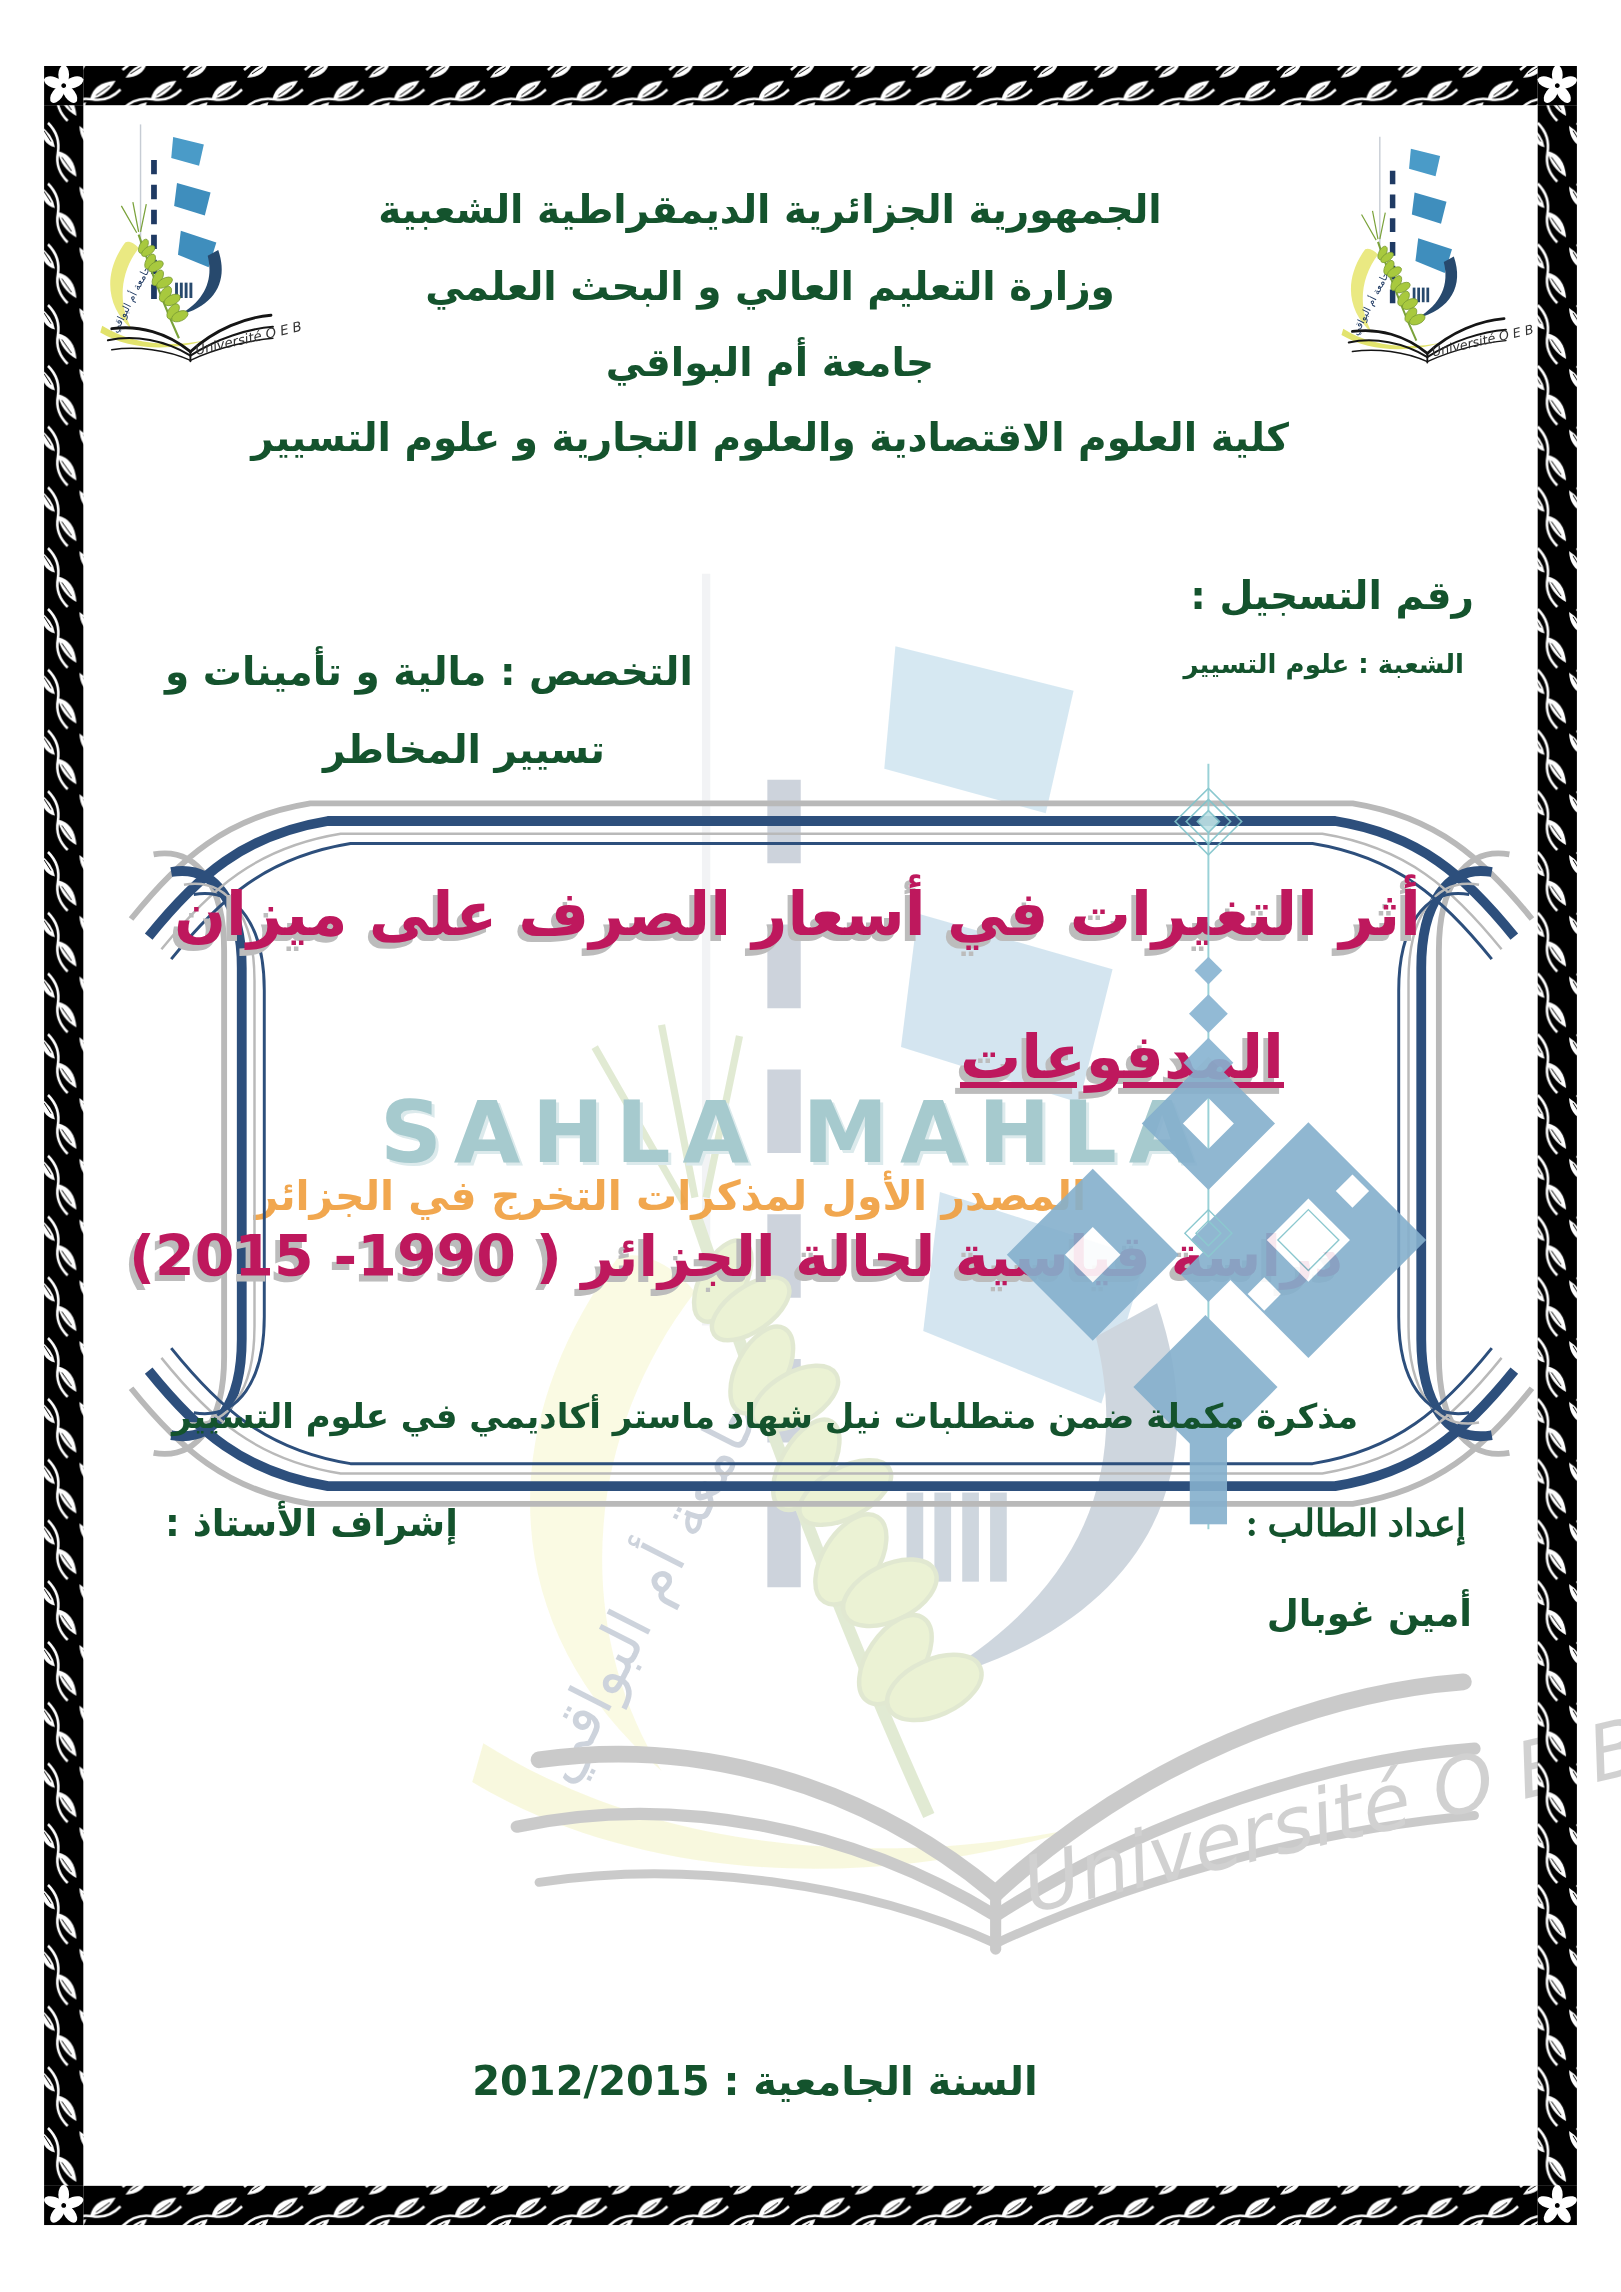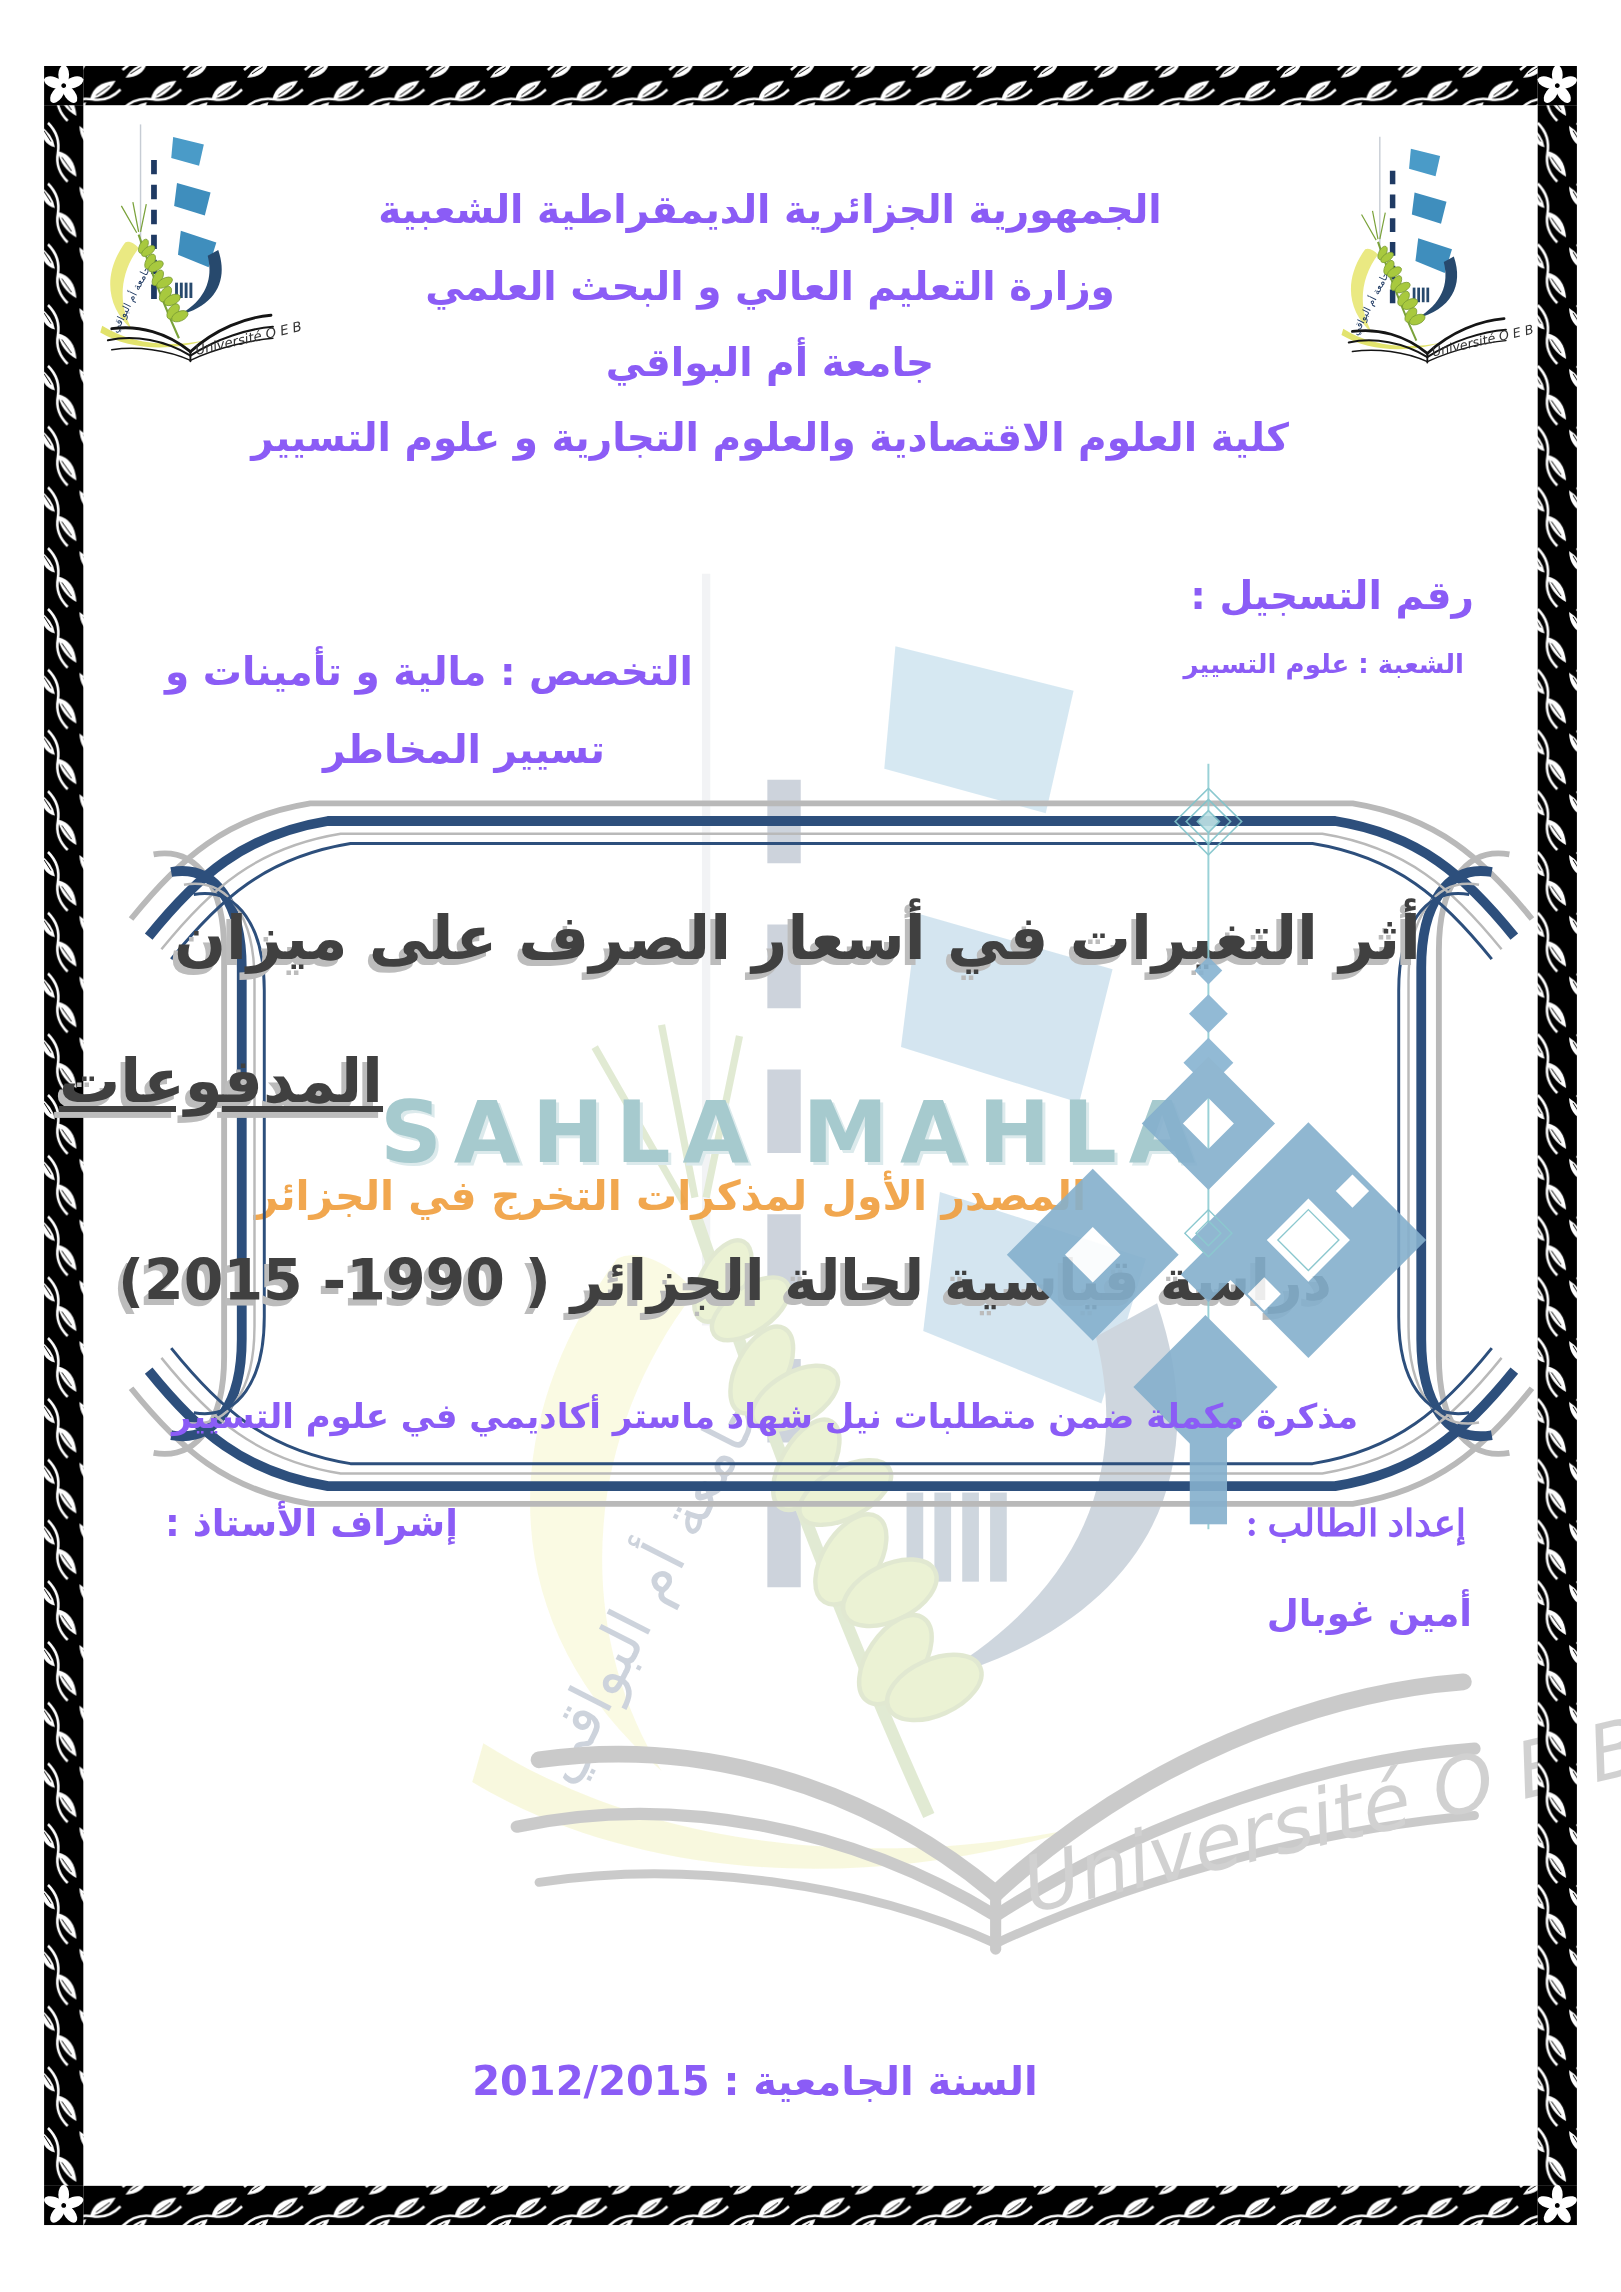--- a/index.html
+++ b/index.html
@@ -6,39 +6,38 @@
   .page{
     position:relative;
     width:1621px;height:2293px;
     background:#ffffff;
     overflow:hidden;
     font-family:"DejaVu Sans",sans-serif;
   }
   .abs{position:absolute;}
   svg{display:block;}
   
-  .ar{direction:rtl;font-weight:bold;color:#8b5cf6;}
+  .ar{direction:rtl;font-weight:bold;color:#14532d;}
   .hdr{left:118px;width:1304px;text-align:center;font-size:39px;line-height:1.15;}
   .hdr1{top:188px;}
   .hdr2{top:265px;}
   .hdr3{top:341px;}
   .hdr4{top:416px;}
   .reg-label{top:573px;right:147px;font-size:39px;}
   .branch{top:649px;right:157px;font-size:26px;}
   .specialty{top:649px;left:165px;font-size:39px;}
   .specialty2{top:727px;left:323px;font-size:39px;}
   
   .title-line{
-    color:#404040;
+    color:#be185d;
     font-weight:bold;
-    text-align:left;
+    text-align:right;
     text-shadow:-4.9px 5.9px 0 #bcbcbc;
     white-space:nowrap;
     direction:rtl;
-    margin-top:24px;
   }
   .title1{top:878px;left:196px;width:1225px;font-size:61px;}
   .title2{top:1021px;left:59px;width:1225px;font-size:61px;text-decoration:underline;}
   .title3{top:1223px;left:118px;width:1225px;font-size:57px;}
   
   .subtitle{top:1396px;left:172px;width:1274px;text-align:left;font-size:34px;}
   .student-label{top:1502px;right:155px;font-size:37px;font-family:Liberation Serif, serif;}
   .supervisor-label{top:1502px;left:165px;font-size:37px;}
   .student-name{top:1592px;right:149px;font-size:37px;}
   .supervisor-name{top:1592px;left:120px;font-size:37px;}

